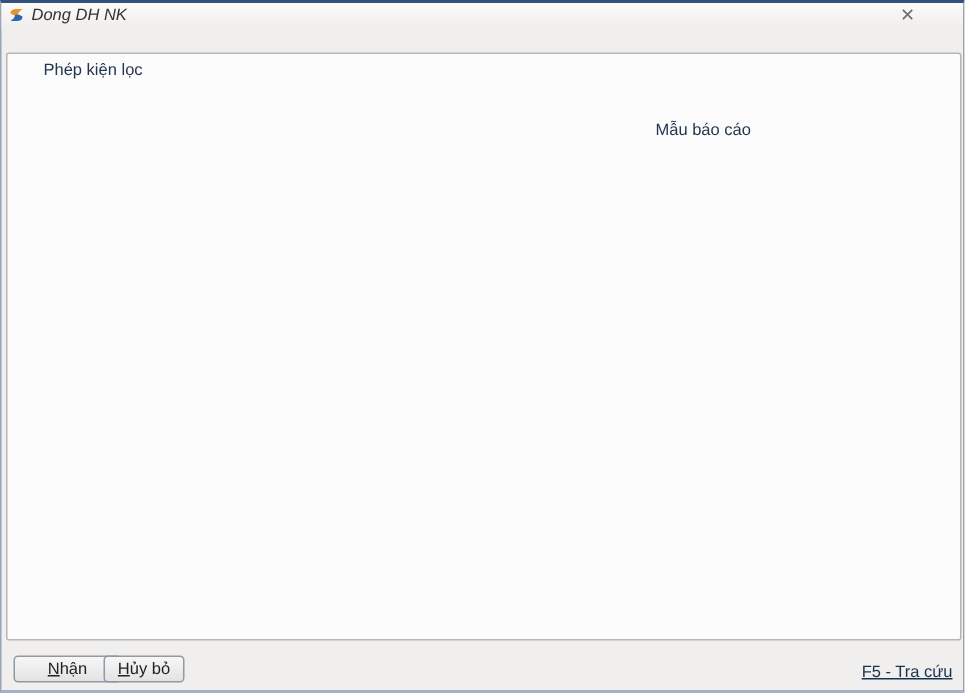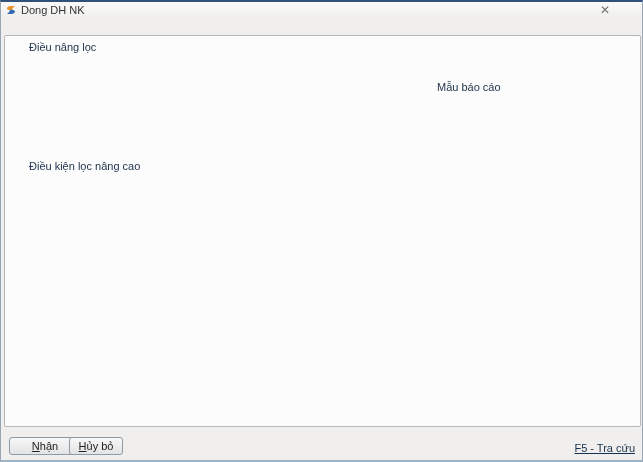--- a/index.html
+++ b/index.html
@@ -20,21 +20,21 @@
     border-bottom: 2px solid #9fb3c7;
   }
   
   .titlebar {
     position: absolute; left: 0; top: 0; width: 100%; height: 17px;
     background: linear-gradient(#fafafa, #efeeec);
   }
   .app-icon { position: absolute; left: 5px; top: 3px; width: 10px; height: 10px; }
   .title {
     position: absolute; left: 20px; top: 2px;
-    font-size: 11px; color: #333;
+    font-size: 11px; color: #333; font-style: italic;
   }
   .close-x {
     position: absolute; right: 30px; top: 1px;
     font-size: 12px; color: #707070; cursor: default;
     width: 14px; text-align: center;
   }
   
   .tabstrip { position: absolute; left: 0; top: 18px; width: 100%; height: 15px; }
   .tab {
     position: absolute; left: 10px; top: 1px; height: 16px;
@@ -149,21 +149,21 @@
       </svg>
     </span>
     <span class="title">Dong DH NK</span>
     <span class="close-x">✕</span>
   </div>
 
 
   <div class="page"></div>
 
   <div class="group" style="left:18px; top:45px; width:397px; height:110px;"></div>
-  <span class="group-caption" style="left:25px; top:39px;">Điều nâng lọc</span>
+  <span class="group-caption" style="left:25px; top:39px;">Phép kiện lọc</span>
 
   <span class="lbl" style="left:28px; top:56px;">Đh từ ngày</span>
   <div class="combo" style="left:97px; top:54px; width:100px;">
     <span class="sel">01</span><span>-01-2022</span>
     <span class="arrow">▼</span>
   </div>
   <span class="lbl" style="left:213px; top:56px;">Đến ngày</span>
   <input class="txt" style="left: 278px; top: 54px; width: 97px;" value="31-12-2022">
 
   <span class="lbl" style="left:28px; top:76px;">Đh từ số</span>
@@ -187,21 +187,20 @@
 
   <div class="group" style="left:427px; top:85px; width:203px; height:71px;"></div>
   <span class="group-caption" style="left:433px; top:79px;">Mẫu báo cáo</span>
   <span class="lbl" style="left:435px; top:98px;">Mẫu VND/ngoại tệ</span>
   <div class="combo" style="left:517px; top:96px; width:100px;">
     <span>VND</span>
     <span class="arrow">▼</span>
   </div>
 
   <div class="group" style="left:18px; top:164px; width:612px; height:254px;"></div>
-  <span class="group-caption" style="left:25px; top:158px;">Điều kiện lọc nâng cao</span>
 
   <div class="grid-header">
     <div class="hc" style="width:35px"></div>
     <div class="hc" style="width:82px">Trường lọc</div>
     <div class="hc" style="width:128px">Phép so sánh</div>
     <div class="hc" style="width:94px">Giá trị 1</div>
     <div class="hc" style="width:91px">Giá trị 2</div>
     <div class="hc"></div>
   </div>
   <div class="grid-body"></div>

